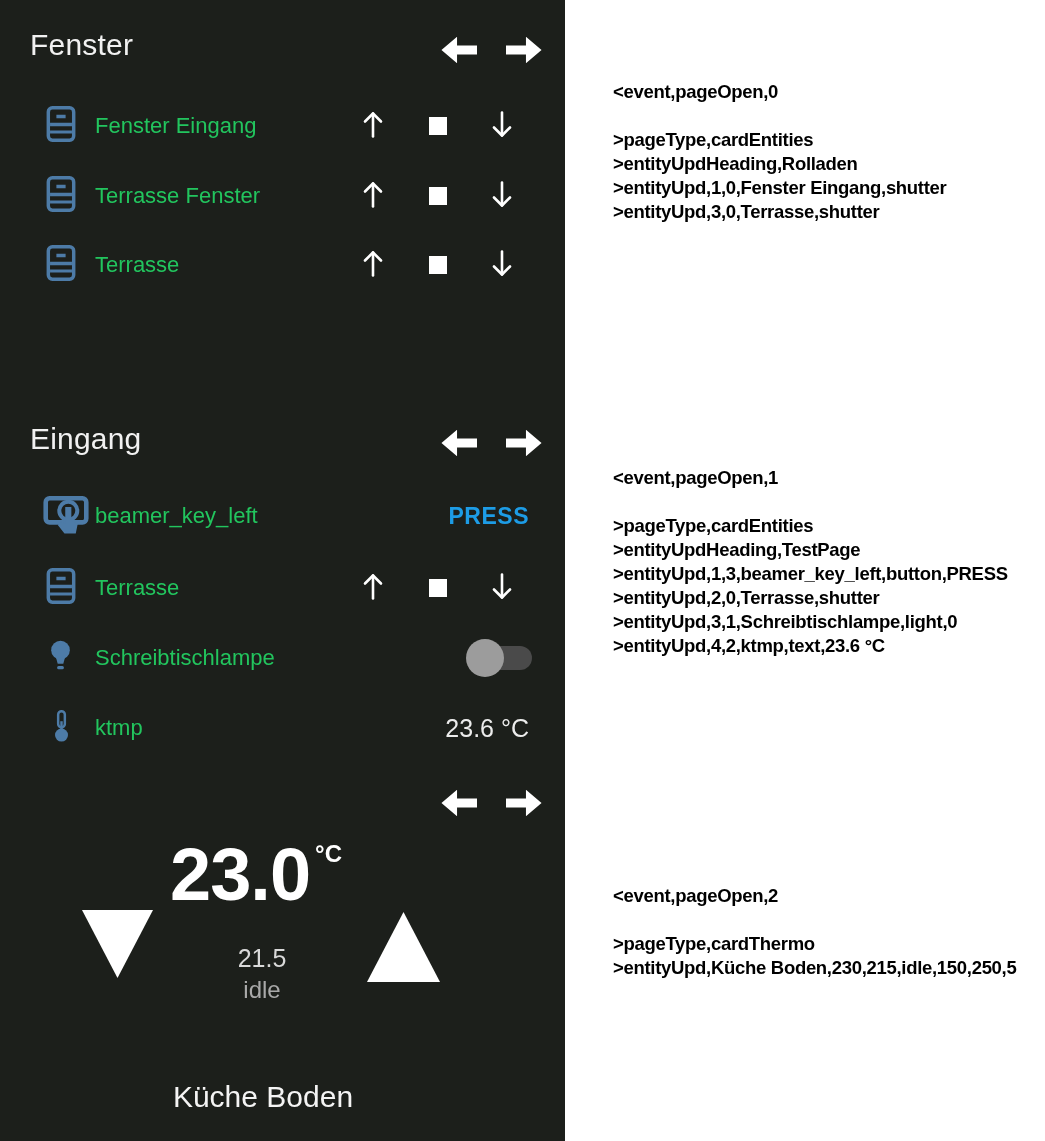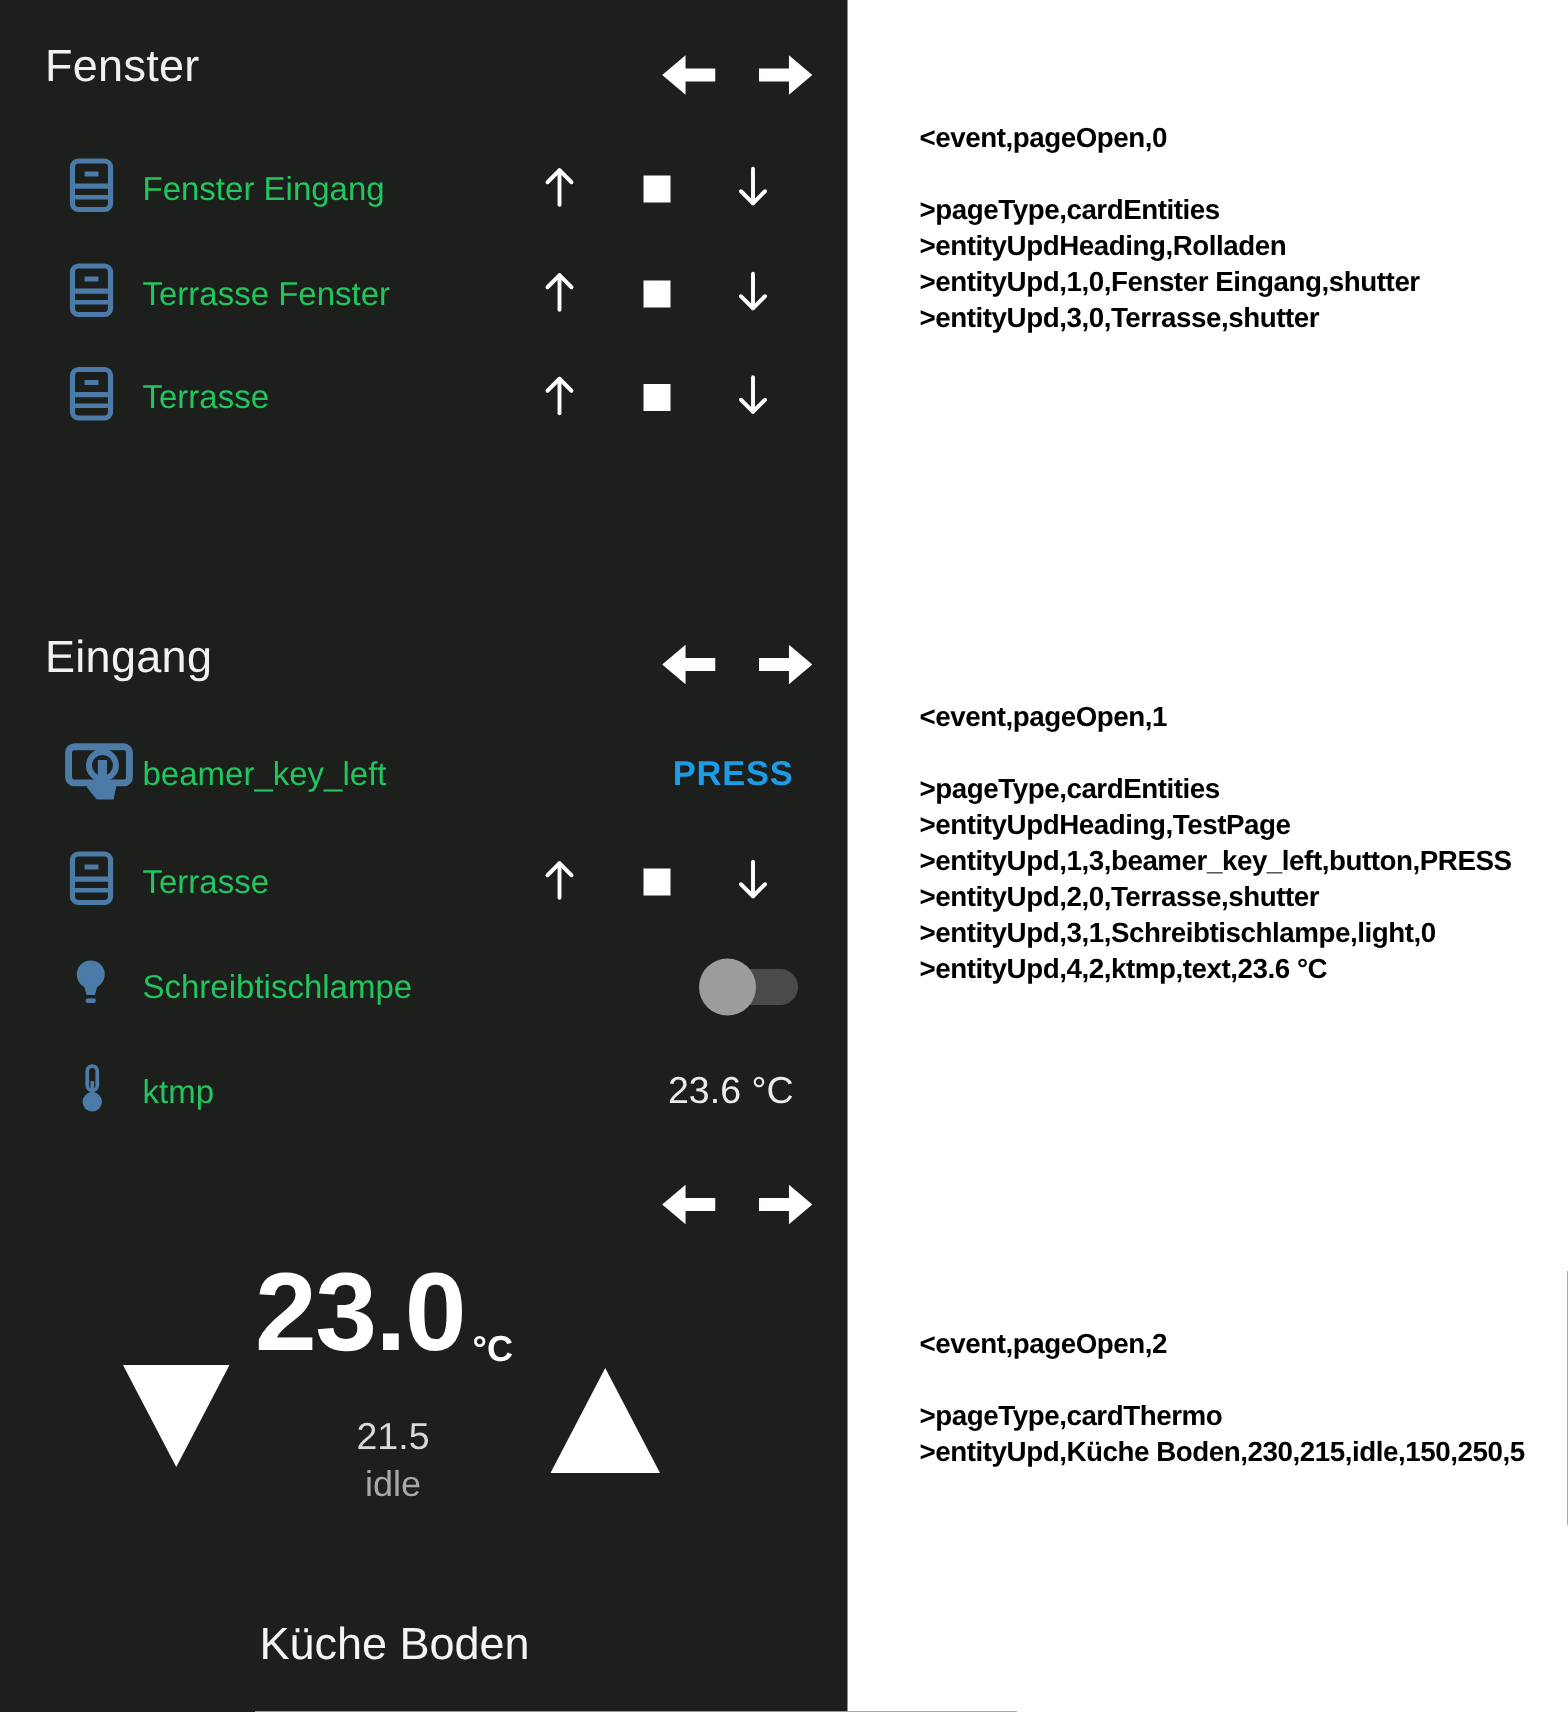--- a/index.html
+++ b/index.html
@@ -34,21 +34,21 @@
   .press  { font-size:23px; font-weight:bold; color:#1d9ce6; letter-spacing:0.5px;text-align:right; }
 
   .toggle { position:absolute; left:466px; top:50%; transform:translateY(-50%);
             width:68px; height:40px; }
   .toggle-track { position:absolute; left:6px; top:8px; width:60px; height:24px;
                   border-radius:12px; background:#4a4a4a; }
   .toggle-knob  { position:absolute; left:0; top:1px; width:38px; height:38px;
                   border-radius:50%; background:#9c9c9c; }
 
   .big-temp { position:absolute; left:256px; top:838px; transform:translateX(-50%);
-              display:flex; align-items:flex-end; color:#ffffff; }
+              display:flex; align-items:flex-start; color:#ffffff; }
   .bt-num  { font-size:74px; font-weight:bold; line-height:74px; letter-spacing:-1px; }
   .bt-unit { font-size:24px; font-weight:bold; line-height:24px; margin:4px 0 0 5px; }
 
   .tri { position:absolute; }
   .tri svg { display:block; }
 
   .centered-txt { position:absolute; transform:translateX(-50%); white-space:nowrap; }
   .setpoint { left:262px; top:944px; font-size:25px; color:#d9d9d9; }
   .statetxt { left:262px; top:976px; font-size:24px; color:#a9a9a9; }
   .thermo-name { left:263px; top:1080px; font-size:30px; color:#f4f4f4; }

